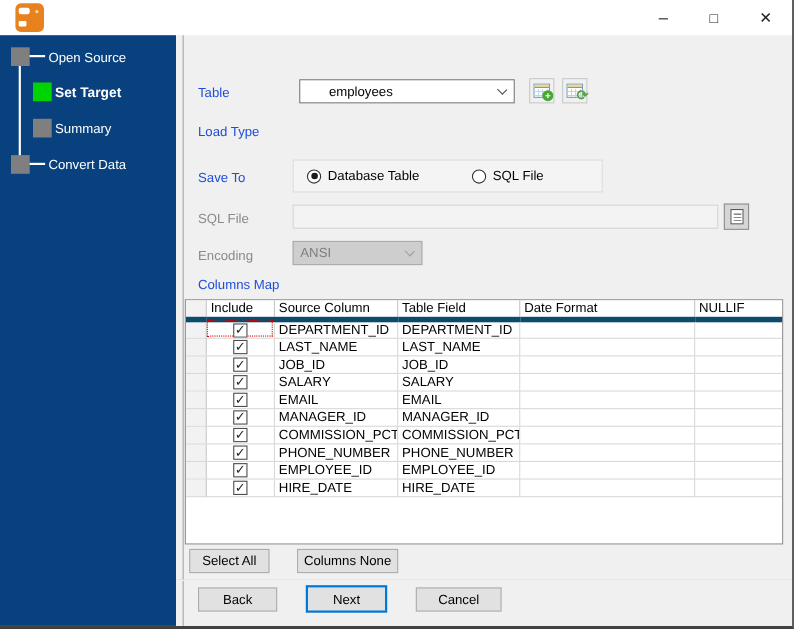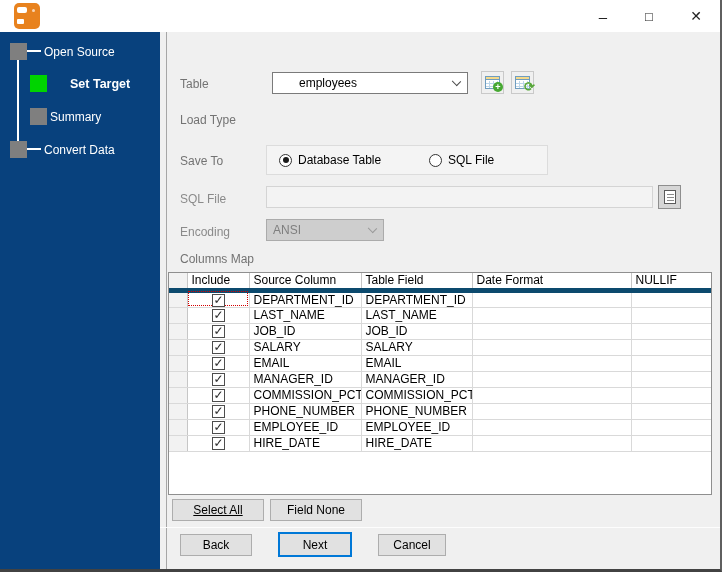--- a/index.html
+++ b/index.html
@@ -25,29 +25,29 @@
   .stub.s4 { left:26px; top:116px; width:15px; }
   .sq { position:absolute; width:17px; height:17px; }
   .sq.gray { background:#7f7f7f; }
   .sq.green{ background:#00d400; }
   .sq.p1 { left:10px; top:11px; }
   .sq.p2 { left:30px; top:43px; }
   .sq.p3 { left:30px; top:76px; }
   .sq.p4 { left:10px; top:109px; }
   .step-label { position:absolute; color:#fff; font-size:12px; white-space:nowrap; }
   .step-label.l1 { left:44px; top:13px; }
-  .step-label.l2 { left:50px; top:45px; font-weight:bold; font-size:12.5px;margin-left:20px; }
+  .step-label.l2 { left:50px; top:45px; font-weight:bold; font-size:12.5px; }
   .step-label.l3 { left:50px; top:78px; }
   .step-label.l4 { left:44px; top:111px; }
 
   
   .main { position:absolute; left:160px; top:32px; width:560px; height:537px; background:#f0f0f0; }
   .vdivider { position:absolute; left:6px; top:0; bottom:0; width:1px; background:#a6a6a6; }
 
-  .flabel { position:absolute; font-size:12px; color:#737373; white-space:nowrap; }
+  .flabel { position:absolute; font-size:12px; color:#1d4ed8; white-space:nowrap; }
   .flabel.disabled { color:#8a8a8a; }
 
   .combo { position:absolute; height:22px; background:#fff; border:1px solid #7a7a7a; font-size:12px; color:#000; display:flex; align-items:center; padding-left:6px; }
   .combo .chev { position:absolute; right:7px; top:7px; width:7px; height:7px; border-right:1.4px solid #4a4a4a; border-bottom:1.4px solid #4a4a4a; transform:rotate(45deg) scale(1,0.9); transform-origin:center; margin-top:-2px; }
   .combo.disabled { background:#cecece; border-color:#ababab; color:#7e7e7e; }
   .combo.disabled .chev { border-color:#9a9a9a; }
 
   .icon-btn { position:absolute; width:23px; height:23px; background:#f0f0f0; border:1px solid #c9c9c9; display:flex; align-items:center; justify-content:center; }
   .tbl-ic { position:relative; width:15px; height:13px; background:#fff; border:1px solid #6f9dbf; }
   .tbl-ic .hdr { position:absolute; left:0; top:0; right:0; height:3px; background:#f5d98a; border-bottom:1px solid #6f9dbf; }
@@ -76,26 +76,26 @@
   table.grid th { font-weight:normal; text-align:left; background:#fff; border-right:1px solid #c6c6c6; border-bottom:5px solid #0c4a6e; height:17px; padding:0 0 0 4px; white-space:nowrap; overflow:hidden; }
   table.grid th.rowhdr-h { background:#f2f2f2; border-right:1px solid #c6c6c6; }
   table.grid td { height:16px; border-right:1px solid #d9d9d9; border-bottom:1px solid #d9d9d9; padding:0 0 0 4px; white-space:nowrap; overflow:hidden; color:#000; }
   table.grid td.rowhdr { background:#f2f2f2; border-right:1px solid #c6c6c6; }
   table.grid td.c-include { text-align:center; padding:0; position:relative; }
   table.grid td.c-include.focused { outline:1px dotted #d40000; outline-offset:-2px; }
   .cb { display:inline-block; width:13px; height:13px; background:#fff; border:1px solid #4d4d4d; position:relative; vertical-align:middle; }
   .cb::after { content:"✓"; position:absolute; left:1px; top:-2px; font-size:12px; color:#2b2b2b; }
 
   .btn { position:absolute; height:22px; background:#e1e1e1; border:1px solid #adadad; font-size:12px; color:#000; display:flex; align-items:center; justify-content:center; }
-  .btn.select-all  { left:12px;  top:467px; width:92px;text-decoration:underline; }
+  .btn.select-all  { left:12px;  top:467px; width:73px; }
   .btn.select-none { left:110px; top:467px; width:92px; }
   .hdivider { position:absolute; left:0; right:0; top:495px; height:1px; background:#ababab; border-bottom:1px solid #fdfdfd; }
   .btn.back   { left:20px;  top:502px; width:72px; }
   .btn.next   { left:118px; top:500px; width:74px; height:25px; border:2px solid #0078d7; }
-  .btn.cancel { left:218px; top:502px; width:68px; }
+  .btn.cancel { left:218px; top:502px; width:78px; }
 </style>
 </head>
 <body>
 
 <div class="window">
 
   <div class="titlebar">
     <div class="app-icon">
       <span class="pill1"></span>
       <span class="pill2"></span>
@@ -278,21 +278,21 @@
               <td>HIRE_DATE</td>
               <td>HIRE_DATE</td>
               <td></td>
               <td></td>
             </tr>
           </tbody>
       </table>
     </div>
 
     <div class="btn select-all">Select All</div>
-    <div class="btn select-none">Field None</div>
+    <div class="btn select-none">Columns None</div>
 
     <div class="hdivider"></div>
 
     <div class="btn back">Back</div>
     <div class="btn next">Next</div>
     <div class="btn cancel">Cancel</div>
   </div>
 </div>
 
 </body></html>

